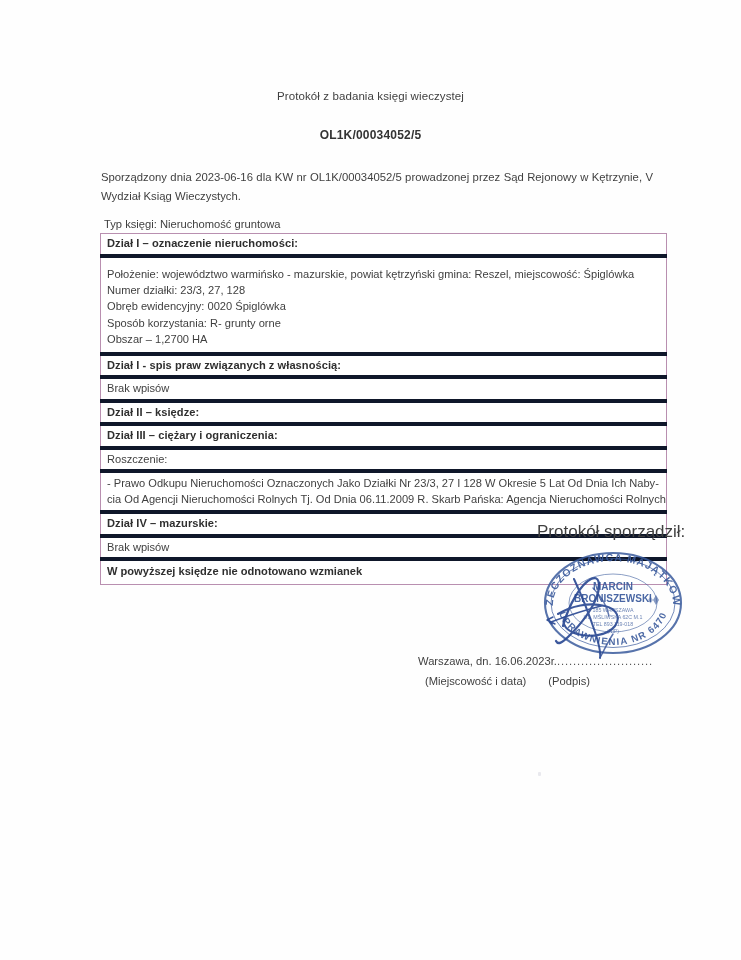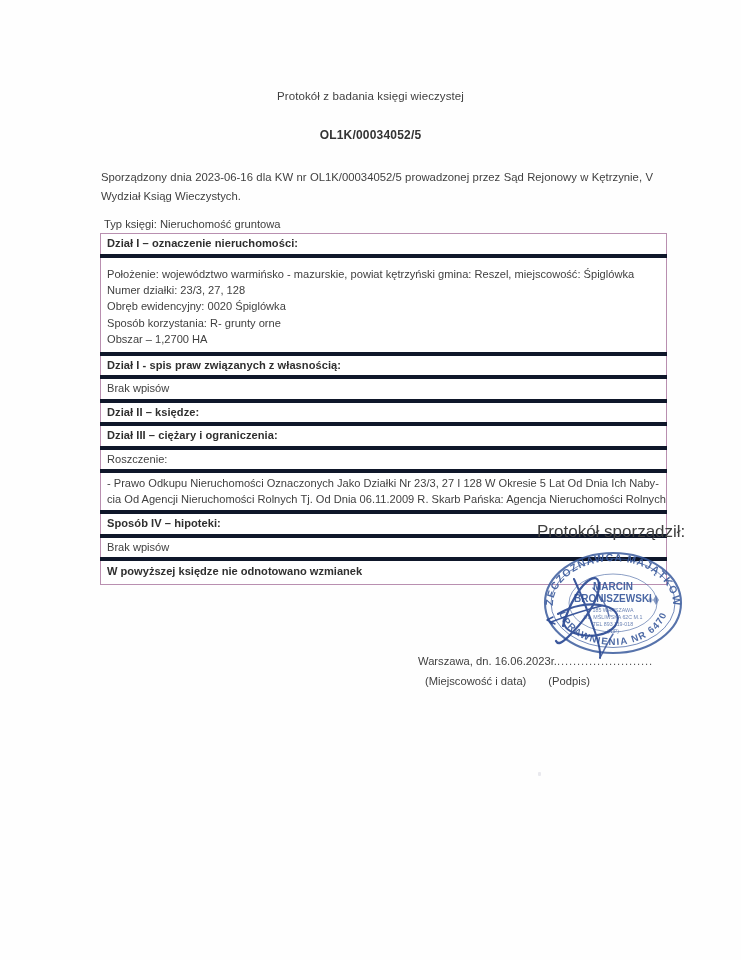--- a/index.html
+++ b/index.html
@@ -211,21 +211,21 @@
       <tr>
         <td>Roszczenie:</td>
       </tr>
       <tr>
         <td class="multi">
           <span class="line">- Prawo Odkupu Nieruchomości Oznaczonych Jako Działki Nr 23/3, 27 I 128 W Okresie 5 Lat Od Dnia Ich Naby-</span>
           <span class="line">cia Od Agencji Nieruchomości Rolnych Tj. Od Dnia 06.11.2009 R. Skarb Pańska: Agencja Nieruchomości Rolnych</span>
         </td>
       </tr>
       <tr>
-        <td class="section">Sposób IV – hipoteki:</td>
+        <td class="section">Dział IV – mazurskie:</td>
       </tr>
       <tr>
         <td>Brak wpisów</td>
       </tr>
       <tr>
         <td class="note">W powyższej księdze nie odnotowano wzmianek</td>
       </tr>
     </tbody>
   </table>
 

